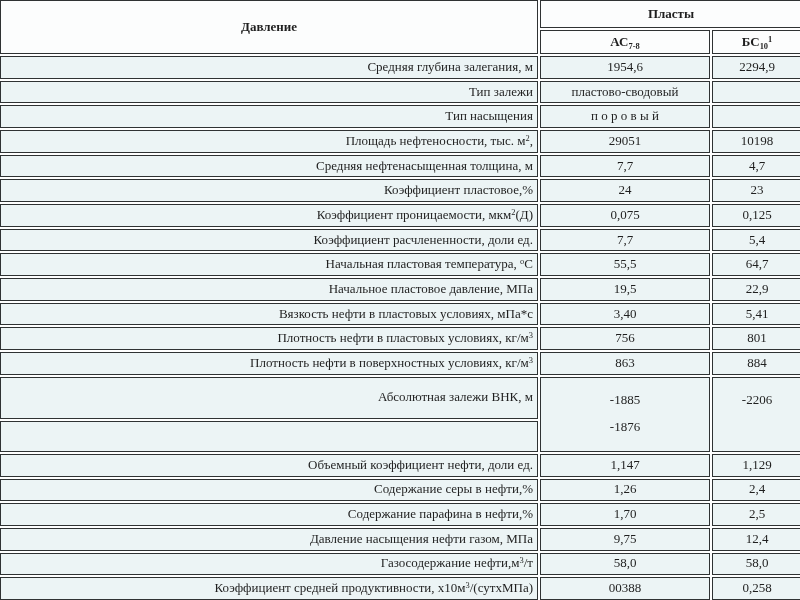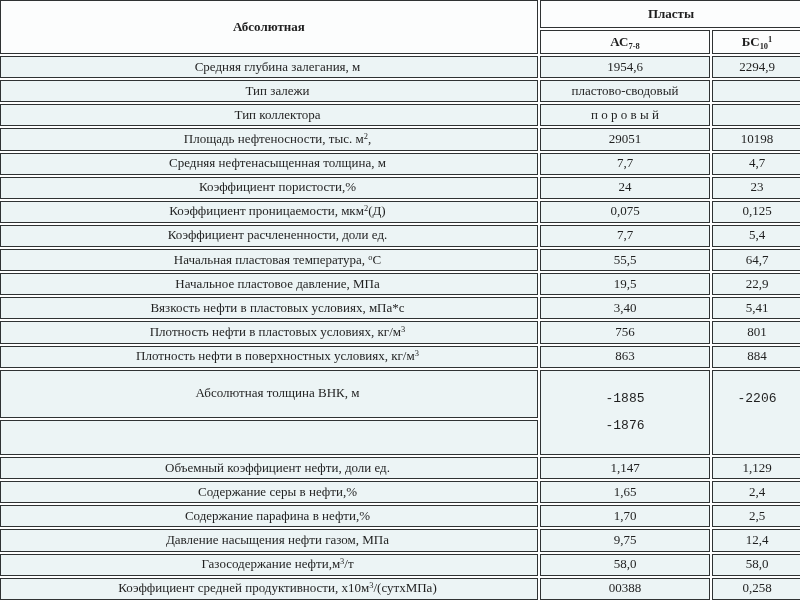--- a/index.html
+++ b/index.html
@@ -37,24 +37,24 @@
   thead td {
     background: #fcfdfd;
     font-weight: bold;
     text-align: center;
   }
   tr.h1 { height: 28px; }
   tr.h2 { height: 24px; }
   tbody tr { height: 22px; }
   tr.vnk1 { height: 30px; }
 
-  td.label { text-align: center; padding-left: 21px; }
+  td.label { text-align: right; padding-left: 21px; }
   td.val   { text-align: center; }
 
-  td.merged { vertical-align: top; padding: 14px; font-family: Liberation Mono, monospace; }
+  td.merged { vertical-align: top; padding: 8px; }
   td.merged .mline {
     height: 29px;
     display: flex;
     align-items: center;
     justify-content: center;
   }
   td.merged .mline2 { height: 26px; text-align: right; }
 
   sub, sup { font-size: 0.65em; line-height: 0; }
   sub { vertical-align: -0.3em; }
@@ -64,56 +64,56 @@
 <body>
 
 <table class="params">
   <colgroup>
     <col class="c-label">
     <col class="c-as">
     <col class="c-bs">
   </colgroup>
   <thead>
     <tr class="h1">
-      <td rowspan="2">Абсолютная</td>
+      <td rowspan="2">Давление</td>
       <td colspan="2">Пласты</td>
     </tr>
     <tr class="h2">
       <td>АС<sub>7-8</sub></td>
       <td>БС<sub>10</sub><sup>1</sup></td>
     </tr>
   </thead>
   <tbody>
     <tr>
       <td class="label">Средняя глубина залегания, м</td>
       <td class="val">1954,6</td>
       <td class="val">2294,9</td>
     </tr>
     <tr>
       <td class="label">Тип залежи</td>
       <td class="val">пластово-сводовый</td>
       <td class="val"></td>
     </tr>
     <tr>
-      <td class="label">Тип коллектора</td>
+      <td class="label">Тип насыщения</td>
       <td class="val">п о р о в ы й</td>
       <td class="val"></td>
     </tr>
     <tr>
       <td class="label">Площадь нефтеносности, тыс. м<sup>2</sup>,</td>
       <td class="val">29051</td>
       <td class="val">10198</td>
     </tr>
     <tr>
       <td class="label">Средняя нефтенасыщенная толщина, м</td>
       <td class="val">7,7</td>
       <td class="val">4,7</td>
     </tr>
     <tr>
-      <td class="label">Коэффициент пористости,%</td>
+      <td class="label">Коэффициент пластовое,%</td>
       <td class="val">24</td>
       <td class="val">23</td>
     </tr>
     <tr>
       <td class="label">Коэффициент проницаемости, мкм<sup>2</sup>(Д)</td>
       <td class="val">0,075</td>
       <td class="val">0,125</td>
     </tr>
     <tr>
       <td class="label">Коэффициент расчлененности, доли ед.</td>
@@ -139,40 +139,40 @@
       <td class="label">Плотность нефти в пластовых условиях, кг/м<sup>3</sup></td>
       <td class="val">756</td>
       <td class="val">801</td>
     </tr>
     <tr>
       <td class="label">Плотность нефти в поверхностных условиях, кг/м<sup>3</sup></td>
       <td class="val">863</td>
       <td class="val">884</td>
     </tr>
     <tr class="vnk1">
-      <td class="label">Абсолютная толщина ВНК, м</td>
+      <td class="label">Абсолютная залежи ВНК, м</td>
       <td class="val merged" rowspan="2">
         <div class="mline">-1885</div>
         <div class="mline mline2">-1876</div>
       </td>
       <td class="val merged" rowspan="2">
         <div class="mline">-2206</div>
       </td>
     </tr>
     <tr>
       <td class="label"></td>
     </tr>
     <tr>
       <td class="label">Объемный коэффициент нефти, доли ед.</td>
       <td class="val">1,147</td>
       <td class="val">1,129</td>
     </tr>
     <tr>
       <td class="label">Содержание серы в нефти,%</td>
-      <td class="val">1,65</td>
+      <td class="val">1,26</td>
       <td class="val">2,4</td>
     </tr>
     <tr>
       <td class="label">Содержание парафина в нефти,%</td>
       <td class="val">1,70</td>
       <td class="val">2,5</td>
     </tr>
     <tr>
       <td class="label">Давление насыщения нефти газом, МПа</td>
       <td class="val">9,75</td>

